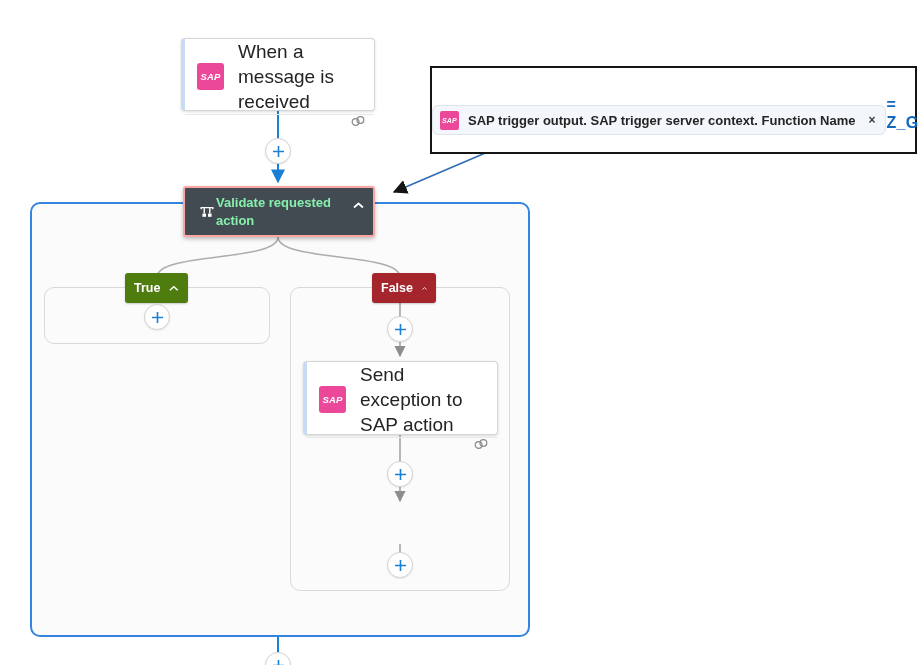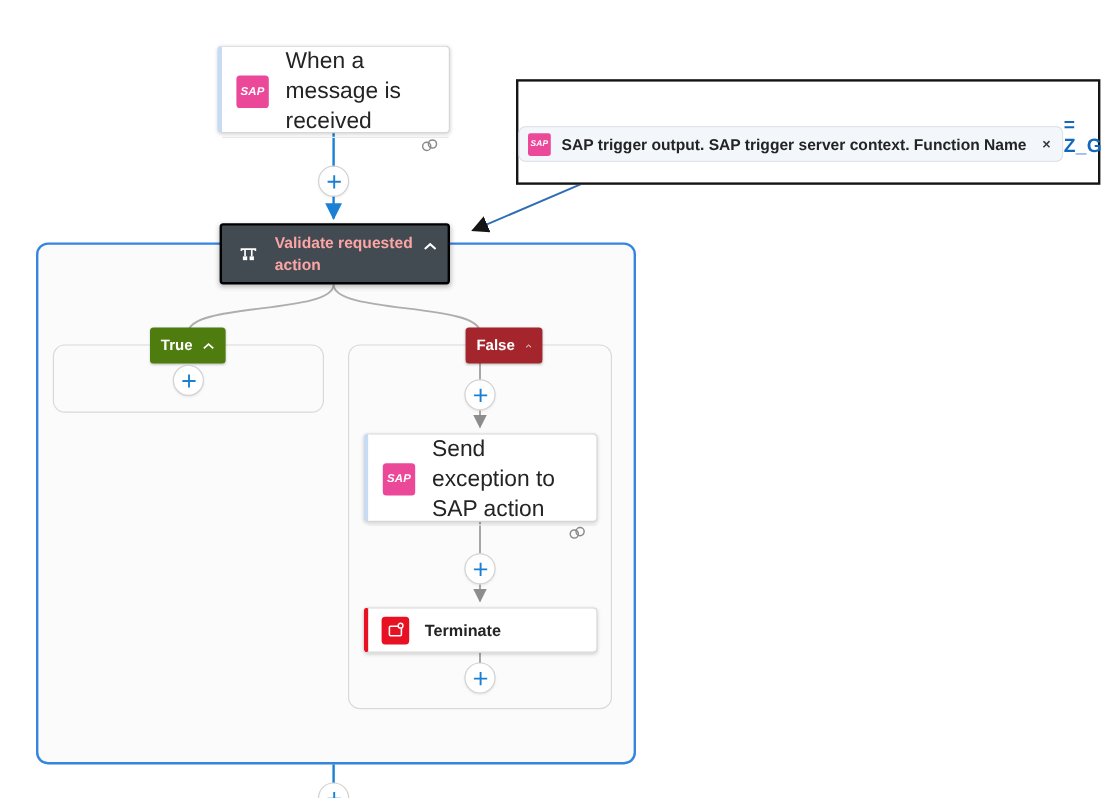--- a/index.html
+++ b/index.html
@@ -36,33 +36,33 @@
   .card-title{font-size:19px;font-weight:400;line-height:1.32;width:126px;}
   .sap-icon{
     width:27px;height:27px;border-radius:3px;background:#ec4899;color:#fff;flex:0 0 auto;
     display:flex;align-items:center;justify-content:center;
     font-style:italic;font-weight:bold;font-size:9.5px;letter-spacing:.2px;
   }
   .sap-icon.small{width:19px;height:19px;font-size:7px;border-radius:2px;}
   
   .condition{
     left:183px;top:186px;width:192px;height:51px;box-sizing:border-box;
-    background:#424a52;border:2px solid #000000;border-radius:3px;
+    background:#424a52;border:2px solid #fca5a5;border-radius:3px;
     box-shadow:0 2px 4px rgba(0,0,0,.25);
-    display:flex;align-items:center;gap:13px;padding:0 26px 0 13px;color:#fca5a5;
+    display:flex;align-items:center;padding:0 26px 0 13px;color:#86efac;
   }
   .condition-title{font-size:13px;font-weight:600;line-height:1.35;width:118px;}
   .chev-btn{position:absolute;right:8px;top:11px;width:14px;height:12px;display:flex;align-items:center;justify-content:center;cursor:pointer;background:transparent;border:none;padding:0;}
   
   .badge{
     height:30px;border-radius:3px;color:#fff;display:flex;align-items:center;gap:9px;
     padding:0 9px;font-size:12.5px;font-weight:700;box-sizing:border-box;box-shadow:0 1px 2px rgba(0,0,0,.2);
   }
   .badge-true{left:125px;top:273px;width:63px;background:#4e7c0f;}
-  .badge-false{left:388px;top:273px;width:64px;background:#a4262c;}
+  .badge-false{left:372px;top:273px;width:64px;background:#a4262c;}
   
   .plus{
     width:26px;height:26px;border-radius:50%;background:#fff;border:1px solid #d2d2d2;
     box-sizing:border-box;display:flex;align-items:center;justify-content:center;
     box-shadow:0 1px 2px rgba(0,0,0,.08);cursor:pointer;padding:0;
   }
   
   .card-terminate{
     left:303px;top:506px;width:195px;height:38px;
     border-left:4px solid #e81123;flex-direction:row;align-items:center;gap:13px;padding:0 8px 0 11px;
@@ -206,29 +206,20 @@
       </svg>
     </div>
   </div>
 
   <button class="abs plus" style="left:387px;top:461px;">
     <svg width="13" height="13" viewBox="0 0 13 13">
       <path d="M6.5 1 V12 M1 6.5 H12" stroke="#1b7fd4" stroke-width="1.6" fill="none"></path>
     </svg>
   </button>
 
-  <div class="abs card card-terminate">
-    <div class="terminate-icon">
-      <svg width="14" height="14" viewBox="0 0 14 14">
-        <rect x="1.5" y="3.8" width="10" height="8" rx="1" fill="none" stroke="#fff" stroke-width="1.3"></rect>
-        <circle cx="10.8" cy="3.4" r="2" fill="#e81123" stroke="#fff" stroke-width="1.2"></circle>
-      </svg>
-    </div>
-    <div class="terminate-title">Terminate</div>
-  </div>
 
   <button class="abs plus" style="left:387px;top:552px;">
     <svg width="13" height="13" viewBox="0 0 13 13">
       <path d="M6.5 1 V12 M1 6.5 H12" stroke="#1b7fd4" stroke-width="1.6" fill="none"></path>
     </svg>
   </button>
 
   <button class="abs plus" style="left:265px;top:652px;">
     <svg width="13" height="13" viewBox="0 0 13 13">
       <path d="M6.5 1 V12 M1 6.5 H12" stroke="#1b7fd4" stroke-width="1.6" fill="none"></path>

